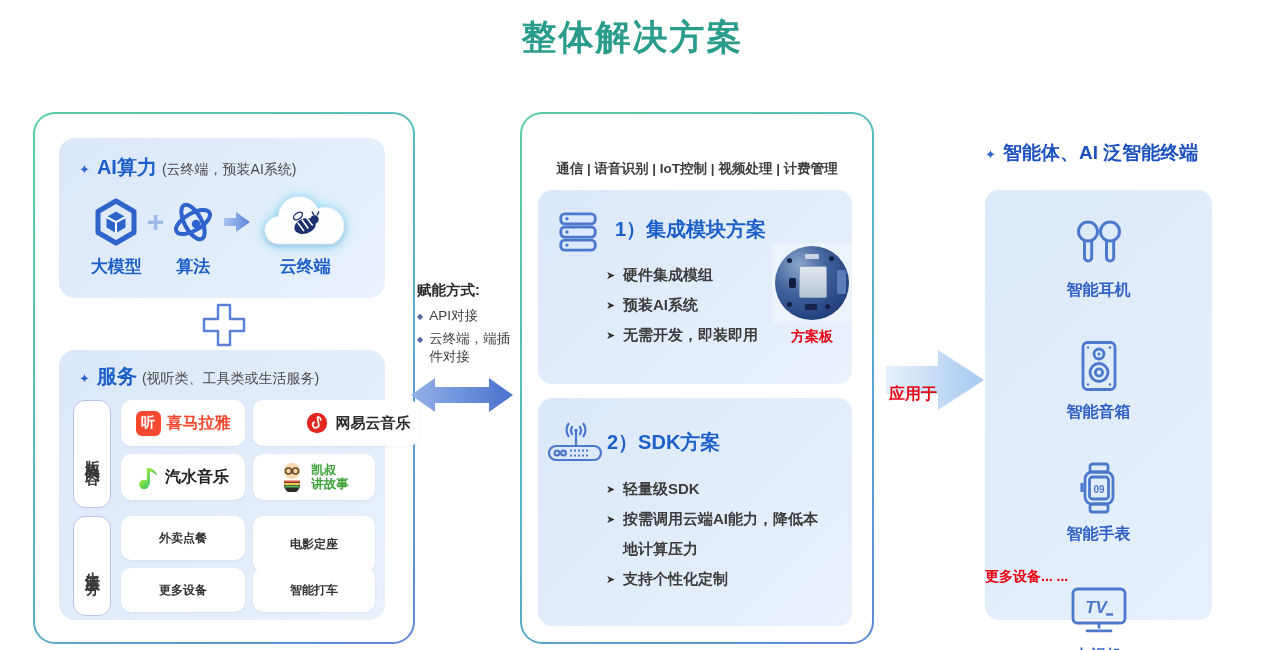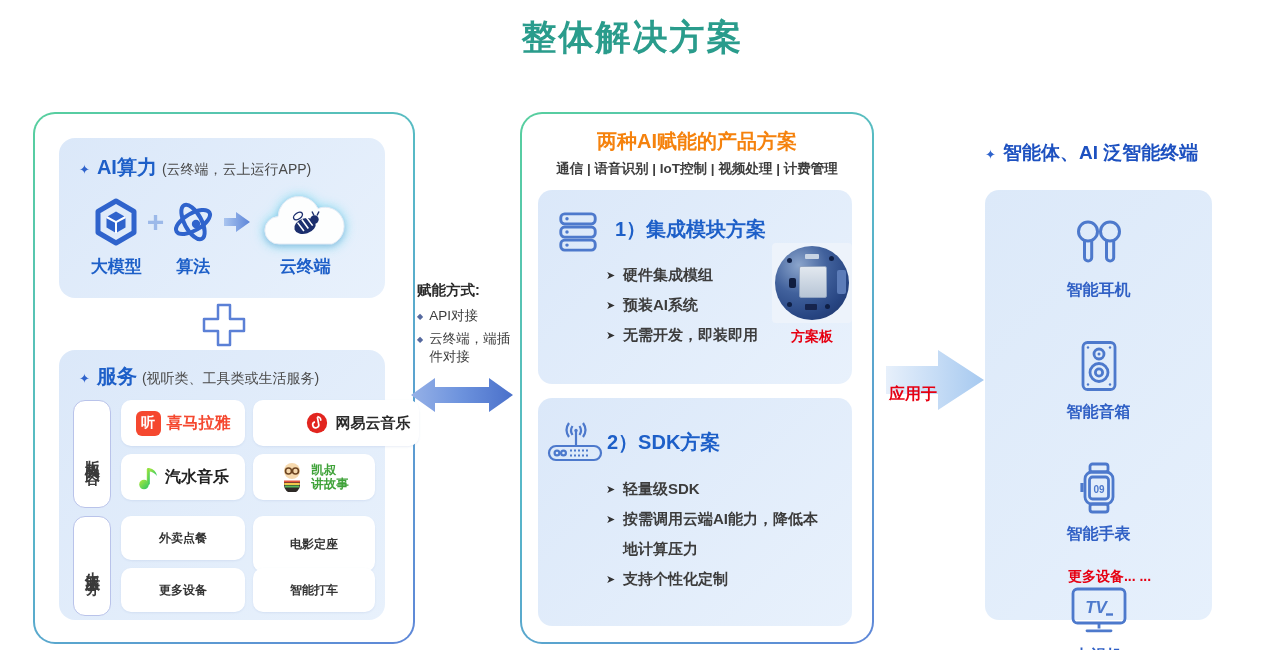--- a/index.html
+++ b/index.html
@@ -96,36 +96,36 @@
   
   #right-title{left:985px;top:140px;white-space:nowrap;}
   #right-title .rt{font-size:19px;font-weight:800;color:#1d51c0;}
   #right-box{left:985px;top:190px;width:227px;height:430px;border-radius:14px;
              background:linear-gradient(135deg,#dce9f9,#e6f0fc);}
   #device-grid{position:absolute;left:0;top:22px;width:100%;display:grid;
                grid-template-columns:1fr;row-gap:26px;justify-items:center;text-align:right;}
   .dev{display:flex;flex-direction:column;align-items:center;height:96px;}
   .dev-icon{height:64px;display:flex;align-items:center;justify-content:center;}
   .dev-label{margin-top:4px;font-size:16px;font-weight:800;color:#3060c5;white-space:nowrap;}
-  #more-text{position:absolute;bottom:34px;width:100%;text-align:center;color:#e60012;
-             font-size:14px;font-weight:600;margin-left:11px;}
+  #more-text{position:absolute;bottom:34px;width:100%;color:#e60012;
+             font-size:14px;font-weight:600;}
 </style>
 </head>
 <body>
 
 <div id="canvas">
 
   <div id="page-title" class="abs">整体解决方案</div>
 
   <div id="left-panel" class="abs gpanel">
     <div class="gpanel-inner">
 
       <div id="ai-box" class="bluebox">
         <div id="ai-header" class="box-header">
-          <span class="star">✦</span><span class="h-blue">AI算力</span><span class="h-sub">(云终端，云上运行APP)</span>
+          <span class="star">✦</span><span class="h-blue">AI算力</span><span class="h-sub">(云终端，预装AI系统)</span>
         </div>
         <div id="ai-row" class="abs">
           <div class="ai-item">
             <div class="ai-icon">
               <svg width="48" height="48" viewBox="0 0 48 48">
                 <path d="M24 3 L42 13.5 V34.5 L24 45 L6 34.5 V13.5 Z" fill="none" stroke="#2f63cc" stroke-width="5" stroke-linejoin="round"></path>
                 <path d="M24 13.5 L33.5 19 V29.5 L24 35 L14.5 29.5 V19 Z" fill="#2f63cc"></path>
                 <path d="M14.5 19 L24 24.2 L33.5 19 M24 24.2 V35" stroke="#fff" stroke-width="2" fill="none"></path>
               </svg>
             </div>
@@ -253,21 +253,20 @@
             <stop offset="0.5" stop-color="#6c92dd"></stop>
             <stop offset="1" stop-color="#4a70ca"></stop>
           </linearGradient>
         </defs>
       <path d="M1 19 L25 2 V11 H79 V2 L103 19 L79 36 V27 H25 V36 Z" fill="url(#g-dbl)"></path>
     </svg>
   </div>
 
   <div id="center-panel" class="abs gpanel">
     <div class="gpanel-inner">
-      <div id="cp-title" class="abs">两种AI赋能的产品方案</div>
       <div id="cp-sub" class="abs">通信 | 语音识别 | IoT控制 | 视频处理 | 计费管理</div>
 
       <div id="cp-box1" class="bluebox">
         <div class="abs" style="left:18px;top:20px;">
           <svg width="44" height="44" viewBox="0 0 46 44">
             <g fill="none" stroke="#4d79cc" stroke-width="3">
               <rect x="5" y="3" width="36" height="10.5" rx="4"></rect>
               <rect x="5" y="16.8" width="36" height="10.5" rx="4"></rect>
               <rect x="5" y="30.5" width="36" height="10.5" rx="4"></rect>
             </g>

